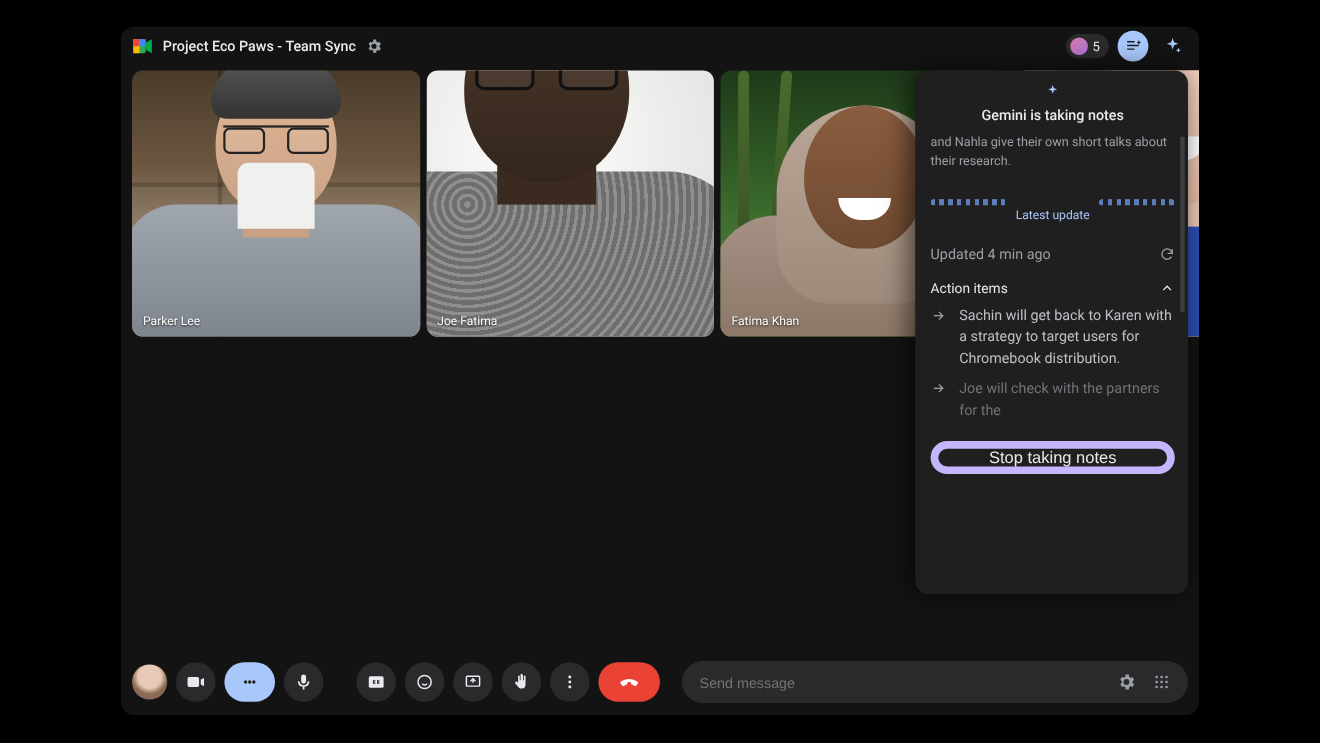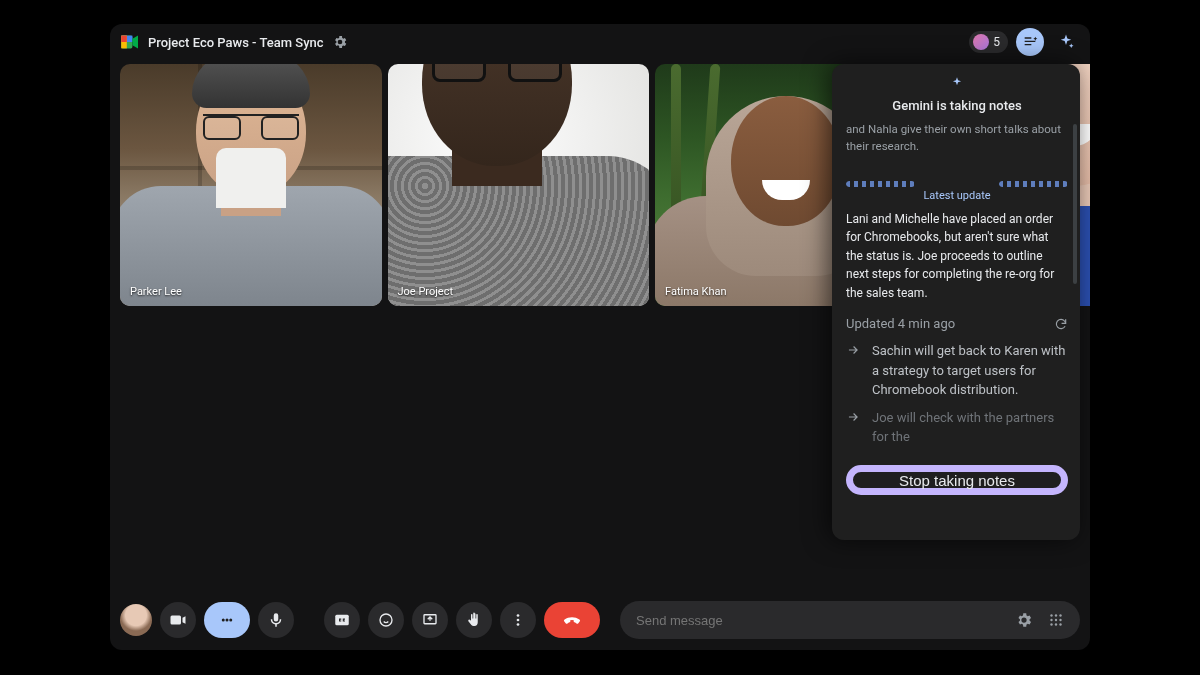--- a/index.html
+++ b/index.html
@@ -163,21 +163,21 @@
       <div class="person" style="width:360px;height:242px;left:42%;">
         <div style="position:absolute;bottom:0;left:50%;transform:translateX(-50%);width:360px;height:150px;background:repeating-radial-gradient(circle at 30% 20%, #8f8f8f 0 3px, #6e6e6e 3px 7px);border-radius:70px 70px 0 0;"></div>
         <div style="position:absolute;bottom:120px;left:50%;transform:translateX(-50%);width:90px;height:60px;background:#3b2a1f;"></div>
         <div class="face" style="position:absolute;bottom:140px;left:50%;transform:translateX(-50%);width:150px;height:170px;background:linear-gradient(180deg,#4b382b,#34261c);"></div>
 
         <div style="position:absolute;bottom:224px;left:50%;transform:translateX(-50%);width:130px;height:34px;display:flex;justify-content:space-between;">
           <span style="width:54px;height:34px;border:3px solid #111;border-radius:8px;background:rgba(255,255,255,.05);"></span>
           <span style="width:54px;height:34px;border:3px solid #111;border-radius:8px;background:rgba(255,255,255,.05);"></span>
         </div>
       </div>
-      <span class="label">Joe Project</span>
+      <span class="label">Joe Fatima</span>
     </div>
 
     <div class="tile t2">
       <div class="vines">
         <div style="left:6%;top:0;height:100%"></div>
         <div style="left:18%;top:0;height:100%;transform:skewX(-4deg);"></div>
         <div style="left:78%;top:0;height:100%;transform:skewX(5deg);"></div>
         <div style="left:90%;top:0;height:100%"></div>
       </div>
       <div class="person" style="width:300px;height:230px;">
@@ -211,27 +211,34 @@
           </svg>
       </span>
       <span>Gemini is taking notes</span>
     </div>
     <div class="faded">and Nahla give their own short talks about their research.</div>
     <div class="divider-row">
       <span class="squiggle"></span>
       <span class="divider-label">Latest update</span>
       <span class="squiggle"></span>
     </div>
-    <div class="body">Lani and Michelle have placed an order for Chromebooks, but aren't sure what the status is. Joe proceeds to outline next steps for completing the re-org for the sales team.</div>
     <div class="updated-row">
       <span>Updated 4 min ago</span>
       <span class="refresh">
         <svg width="14" height="14" viewBox="0 0 24 24" fill="none" stroke="currentColor" stroke-width="2">
             <path d="M20 11A8 8 0 1 0 19 16"></path>
             <path d="M20 4v7h-7"></path>
+          </svg>
+      </span>
+    </div>
+    <div class="section-row">
+      <span>Action items</span>
+      <span>
+        <svg width="14" height="14" viewBox="0 0 24 24" fill="none" stroke="currentColor" stroke-width="2">
+            <path d="M6 15l6-6 6 6"></path>
           </svg>
       </span>
     </div>
     <div class="action-item">
       <span class="arrow-ic">
         <svg width="14" height="14" viewBox="0 0 24 24" fill="none" stroke="currentColor" stroke-width="2">
             <path d="M5 12h14M13 6l6 6-6 6"></path>
           </svg>
       </span>
       <span>Sachin will get back to Karen with a strategy to target users for Chromebook distribution.</span>

